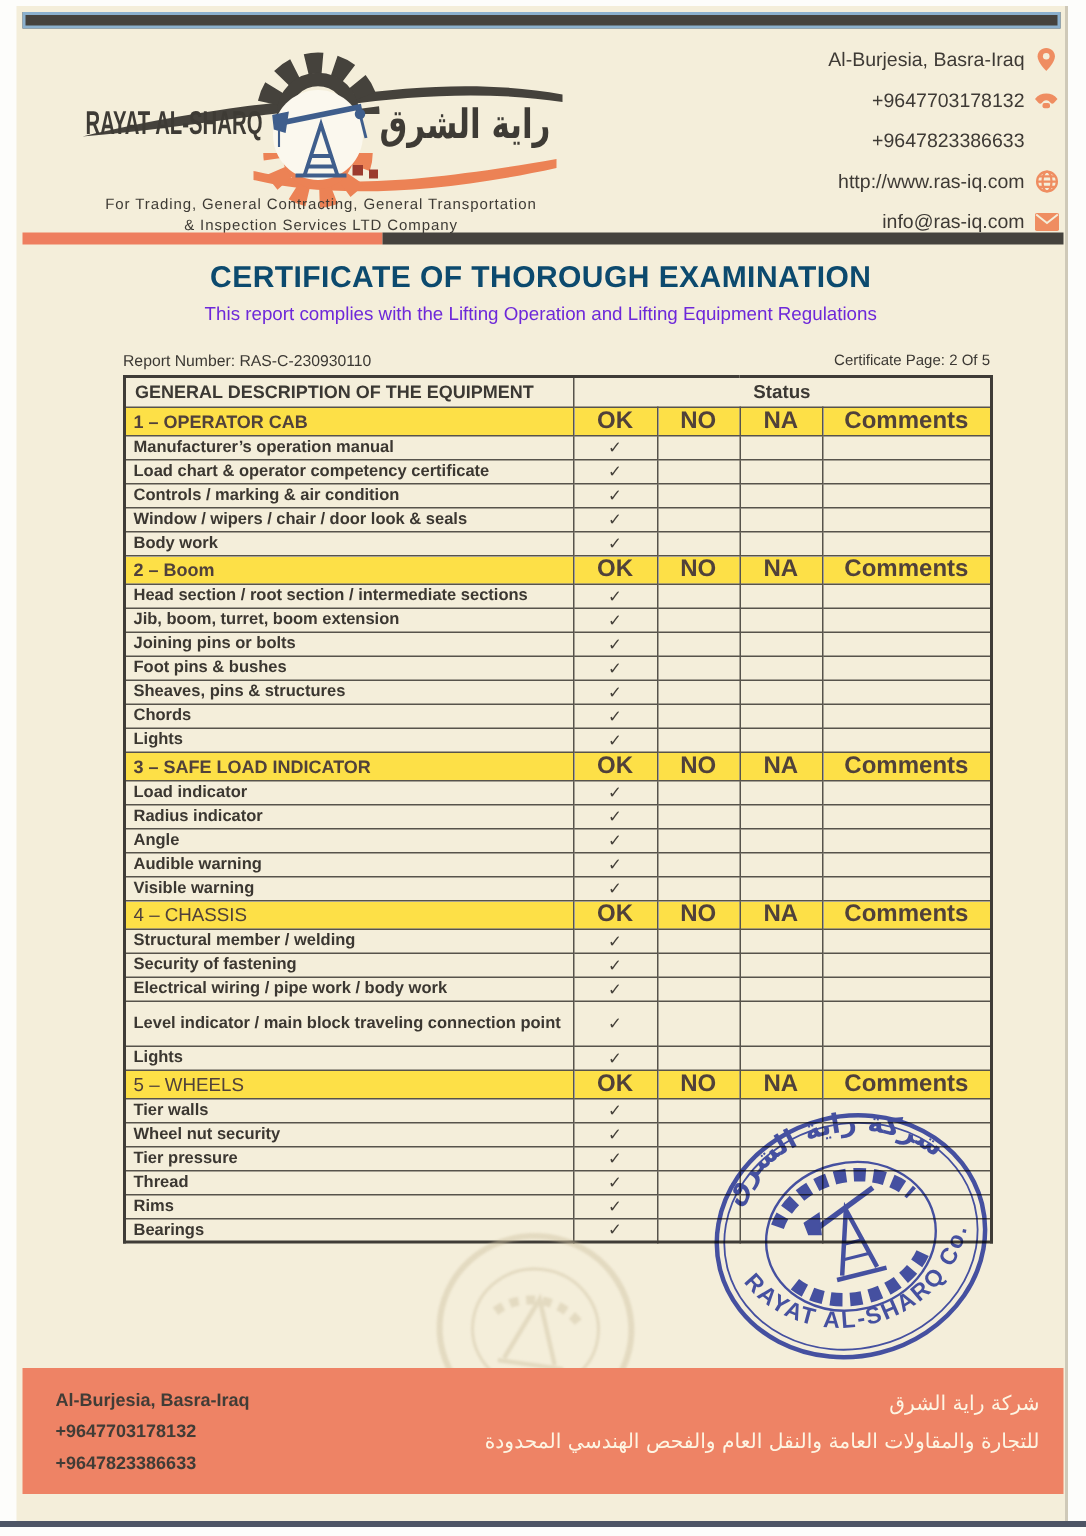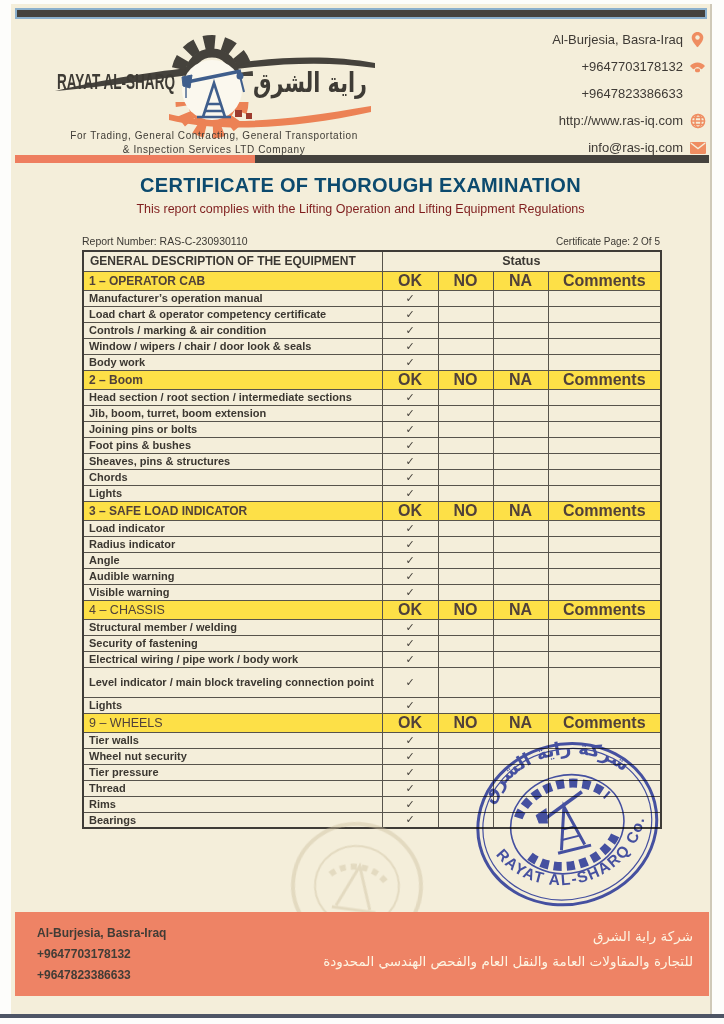--- a/index.html
+++ b/index.html
@@ -24,24 +24,24 @@
   .contact-row { display:flex; justify-content:flex-end; align-items:center; height:27px; gap:6px; }
   .contact-text { font-size:13px; color:#3e3a35; }
   .icon-slot { width:17px; height:17px; flex:0 0 17px; display:flex; align-items:center; justify-content:center; }
   
   .divider-orange { position:absolute; left:4px; top:151px; width:240px; height:8px; background:#ee7e5f; }
   .divider-dark { position:absolute; left:244px; top:151px; width:454px; height:8px; background:#45423d; }
   
   .doc-title { position:absolute; left:0; top:170px; width:100%; text-align:center;
     font-size:20px; font-weight:bold; color:#0c4a6e; letter-spacing:.3px; }
   .doc-subtitle { position:absolute; left:0; top:198px; width:100%; text-align:center;
-    font-size:12.5px; color:#7f1d1d; }
+    font-size:12.5px; color:#6d28d9; }
   
   .meta-row { position:absolute; left:71px; top:231px; width:578px; display:flex;
-    justify-content:space-between; align-items:center; }
+    justify-content:space-between; align-items:flex-start; }
   .meta-left { font-size:10.5px; color:#3b3833; }
   .meta-right { font-size:10px; color:#3b3833; }
   
   table.equip { position:absolute; left:71px; top:246px; width:578px;
     border-collapse:collapse; table-layout:fixed; border:2px solid #3f3c37; }
   table.equip td, table.equip th { border:1px solid #57534b; overflow:hidden; }
   th.desc-head { font-size:12px; font-weight:bold; color:#3b3833; text-align:left;
     padding-left:6px; height:20px; }
   th.status-head { font-size:12.5px; font-weight:bold; color:#3b3833; text-align:center; height:20px; }
   .section-row td { background:#fde047; height:19px; color:#50413a;
@@ -368,21 +368,21 @@
           <td class="check-cell"></td>
         </tr>
         <tr>
           <td class="label-cell">Lights</td>
           <td class="check-cell">✓</td>
           <td class="check-cell"></td>
           <td class="check-cell"></td>
           <td class="check-cell"></td>
         </tr>
         <tr class="section-row section-light">
-          <td class="sec-title">9 – WHEELS</td>
+          <td class="sec-title">5 – WHEELS</td>
           <td class="sec-col">OK</td>
           <td class="sec-col">NO</td>
           <td class="sec-col">NA</td>
           <td class="sec-col">Comments</td>
         </tr>
         <tr>
           <td class="label-cell">Tier walls</td>
           <td class="check-cell">✓</td>
           <td class="check-cell"></td>
           <td class="check-cell"></td>

